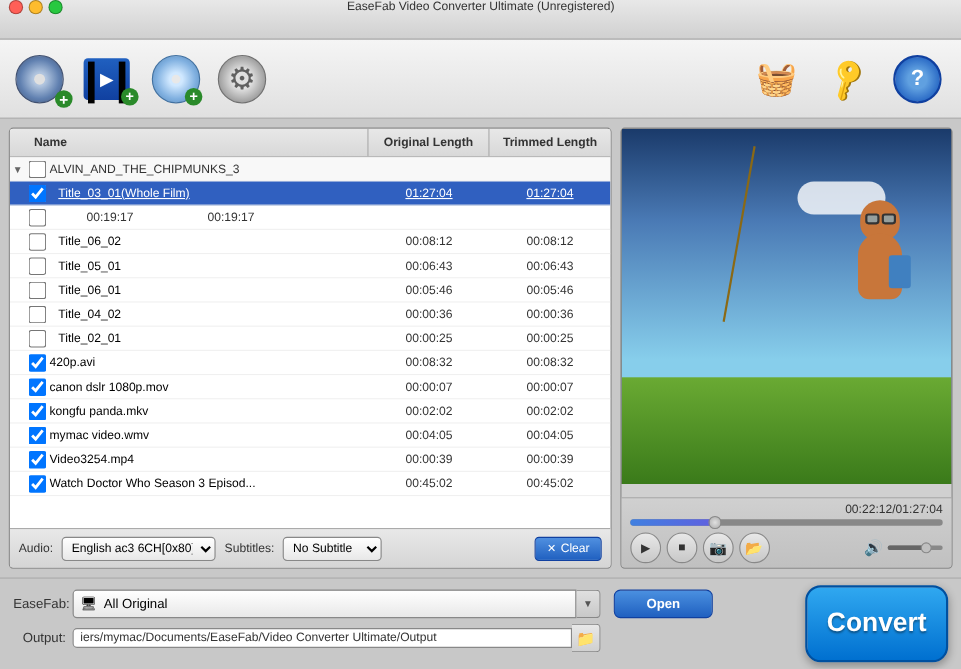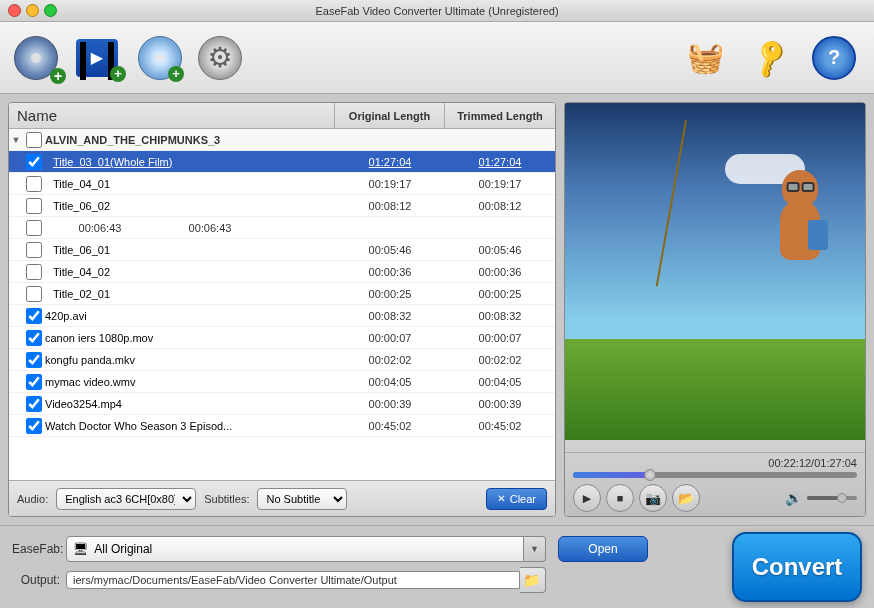--- a/index.html
+++ b/index.html
@@ -11,23 +11,23 @@
       height: 608px;
       overflow: hidden;
       display: flex;
       flex-direction: column;
     }
 
     
     .title-bar {
       background: linear-gradient(to bottom, #e8e8e8, #d0d0d0);
       border-bottom: 1px solid #aaa;
-      height: 22px;
-      display: flex;
-      align-items: center;
+      height: 36px;
+      display: flex;
+      align-items: flex-start;
       justify-content: center;
       position: relative;
       flex-shrink: 0;
     }
     .title-bar-buttons {
       position: absolute;
       left: 8px;
       display: flex;
       gap: 5px;
     }
@@ -241,24 +241,24 @@
 
     .file-table-header {
       display: flex;
       background: linear-gradient(to bottom, #e8e8e8, #d8d8d8);
       border-bottom: 1px solid #aaa;
       height: 26px;
       align-items: center;
     }
     .col-name {
       flex: 1;
-      padding-left: 8px;
-      font-size: 15px;
+      padding-left: 22px;
+      font-size: 11px;
       color: #333;
-      font-weight: 400;
+      font-weight: 700;
       border-right: 1px solid #aaa;
       height: 100%;
       display: flex;
       align-items: center;
     }
     .col-orig {
       width: 110px;
       text-align: center;
       font-size: 11px;
       color: #333;
@@ -313,21 +313,21 @@
 
     .row-name {
       flex: 1;
       font-size: 11px;
       padding-right: 4px;
       white-space: nowrap;
       overflow: hidden;
       text-overflow: ellipsis;
     }
     .row-name.folder {
-      font-weight: bold;
+      font-weight: normal;
       font-size: 11px;
       color: #333;
     }
     .row-name.indent {
       padding-left: 8px;
     }
 
     .time-val {
       width: 110px;
       text-align: center;
@@ -695,21 +695,21 @@
       justify-content: center;
     }
     .open-btn {
       width: 90px;
       height: 26px;
       background: linear-gradient(to bottom, #4a90e0, #2060c0);
       border: 1px solid #1040a0;
       border-radius: 6px;
       color: white;
       font-size: 12px;
-      font-weight: 400;
+      font-weight: 700;
       cursor: pointer;
       display: flex;
       align-items: center;
       justify-content: center;
     }
 
     .convert-btn {
       width: 130px;
       height: 70px;
       background: linear-gradient(to bottom, #30a8f0, #0070d0);
@@ -820,34 +820,34 @@
           <div class="file-row selected">
             <div class="row-expand"></div>
             <input type="checkbox" class="row-check" checked="" style="">
             <div class="row-name indent" style="color: white;">Title_03_01(Whole Film)</div>
             <div class="time-val" style="color: white;">01:27:04</div>
             <div class="time-val" style="color: white;">01:27:04</div>
           </div>
           <div class="file-row">
             <div class="row-expand"></div>
             <input type="checkbox" class="row-check" style="">
-            <div class="row-name indent">Title_04_01</div>
             <div class="time-val">00:19:17</div>
             <div class="time-val">00:19:17</div>
           </div>
           <div class="file-row">
             <div class="row-expand"></div>
             <input type="checkbox" class="row-check" style="">
             <div class="row-name indent">Title_06_02</div>
             <div class="time-val">00:08:12</div>
             <div class="time-val">00:08:12</div>
           </div>
           <div class="file-row">
             <div class="row-expand"></div>
             <input type="checkbox" class="row-check" style="">
+            <div class="row-name indent">Title_05_01</div>
             <div class="time-val">00:06:43</div>
             <div class="time-val">00:06:43</div>
           </div>
           <div class="file-row">
             <div class="row-expand"></div>
             <input type="checkbox" class="row-check" style="">
             <div class="row-name indent">Title_06_01</div>
             <div class="time-val">00:05:46</div>
             <div class="time-val">00:05:46</div>
           </div>
@@ -868,21 +868,21 @@
           <div class="file-row">
             <div class="row-expand"></div>
             <input type="checkbox" class="row-check" checked="" style="">
             <div class="row-name">420p.avi</div>
             <div class="time-val">00:08:32</div>
             <div class="time-val">00:08:32</div>
           </div>
           <div class="file-row">
             <div class="row-expand"></div>
             <input type="checkbox" class="row-check" checked="" style="">
-            <div class="row-name">canon iers 1080p.mov</div>
+            <div class="row-name">canon dslr 1080p.mov</div>
             <div class="time-val">00:00:07</div>
             <div class="time-val">00:00:07</div>
           </div>
           <div class="file-row">
             <div class="row-expand"></div>
             <input type="checkbox" class="row-check" checked="" style="">
             <div class="row-name">kongfu panda.mkv</div>
             <div class="time-val">00:02:02</div>
             <div class="time-val">00:02:02</div>
           </div>

